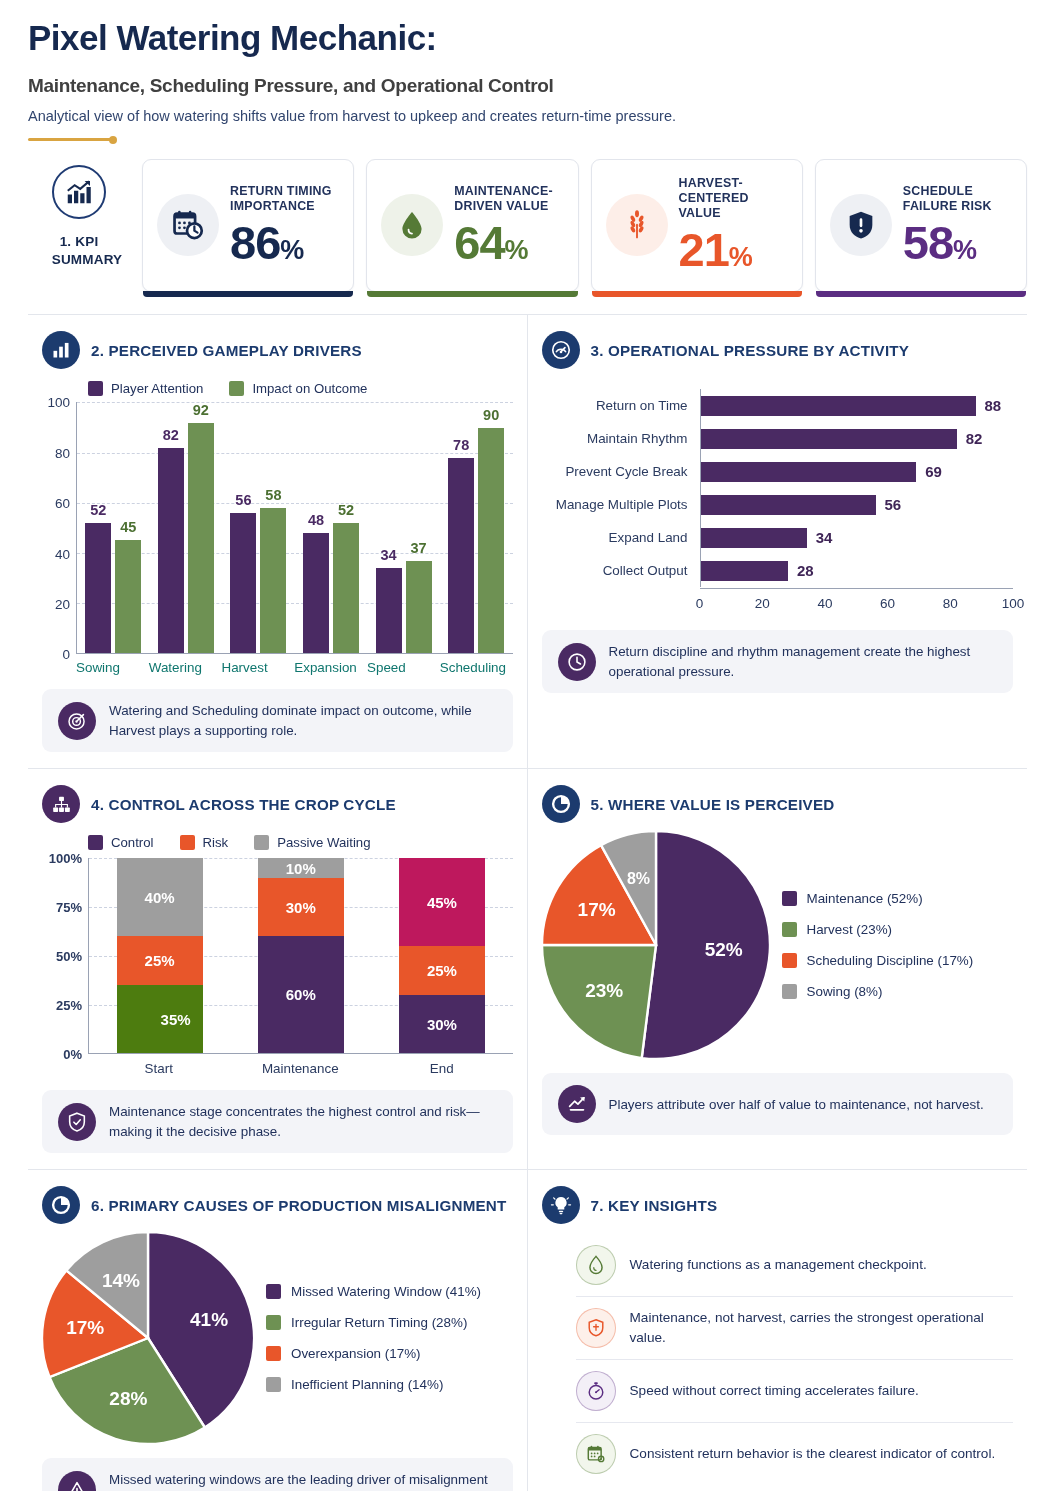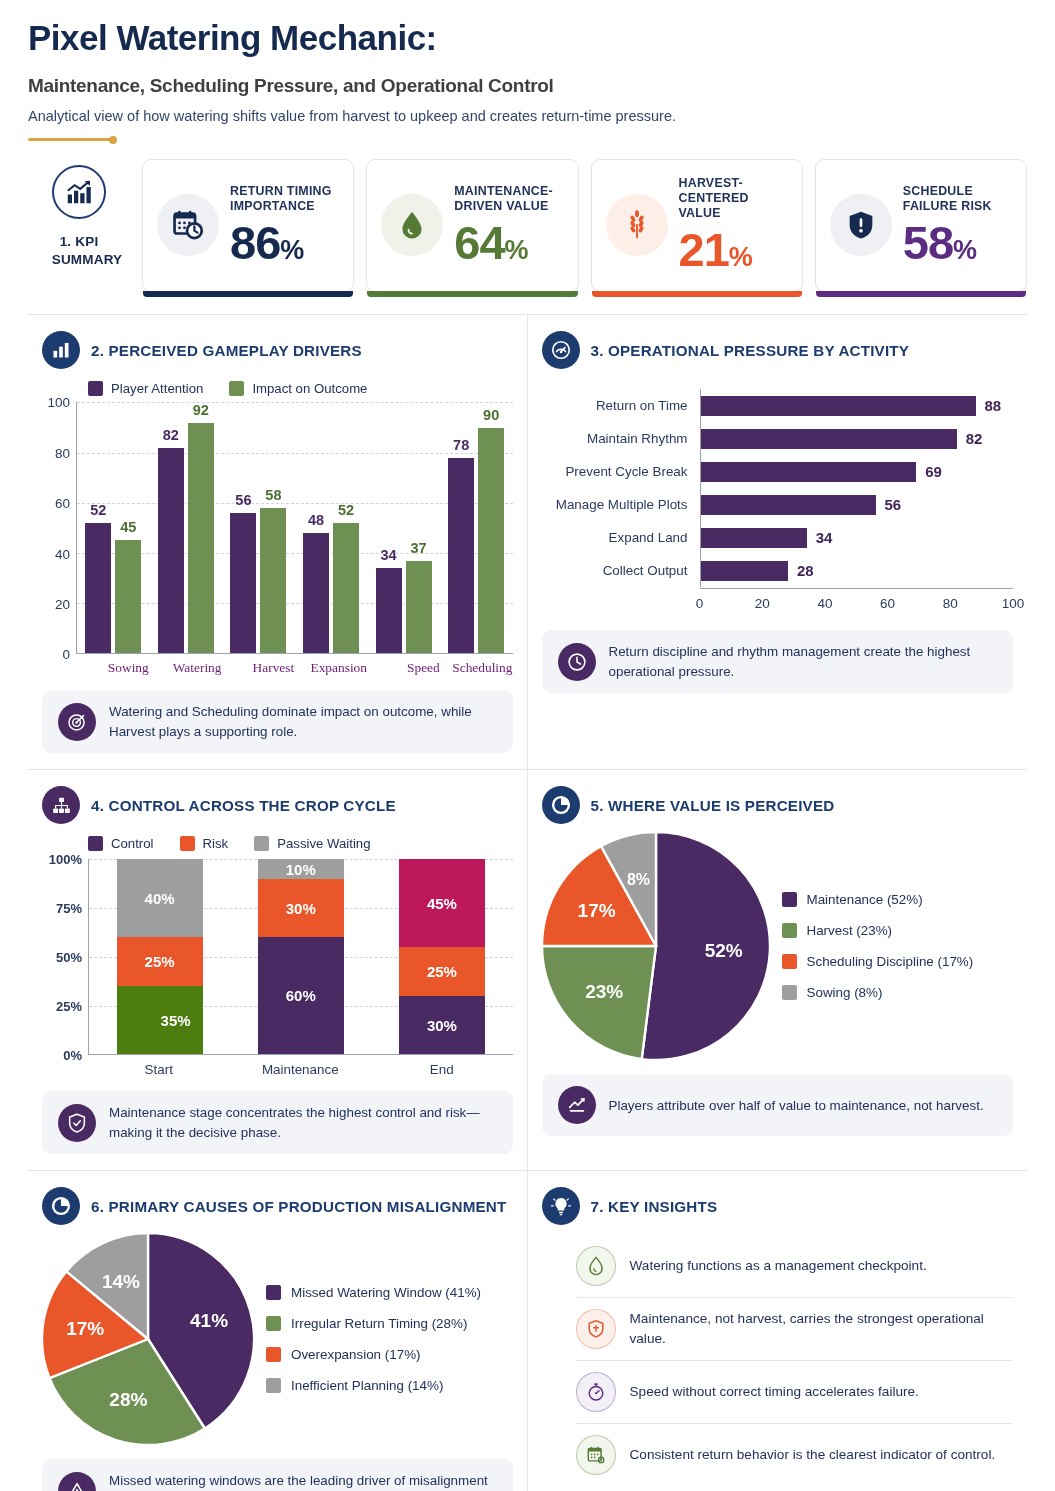--- a/index.html
+++ b/index.html
@@ -104,21 +104,21 @@
   .ggroups { position: absolute; inset: 0; display: flex; }
   .ggroup { flex: 1 1 0; position: relative; display: flex; align-items: flex-end; justify-content: center; gap: 4px; }
   .gbar { width: 26px; position: relative; }
   .gbar .v {
     position: absolute; left: 50%; transform: translateX(-50%);
     top: -21px; font-size: 14.5px; font-weight: 700; white-space: nowrap;
   }
   .gbar.a { background: #4a2a63; } .gbar.a .v { color: #4a2a63; }
   .gbar.b { background: #6e9153; } .gbar.b .v { color: #4c7032; }
   .gxlabels { display: flex; margin-left: 34px; margin-top: 6px; }
-  .gxlabels div { flex: 1 1 0; text-align: right; font-size: 13.4px; color: #701a75; font-family: Liberation Serif, serif; }
+  .gxlabels div { flex: 1 1 0; text-align: left; font-size: 13.4px; color: #0f766e; }
 
   
   .hchart { margin-top: 20px; }
   .hrow { display: flex; align-items: center; height: 33px; }
   .hlabel { width: 158px; flex: 0 0 158px; text-align: right; padding-right: 12px; font-size: 13.4px; color: #2b3b60; }
   .htrack { flex: 1 1 auto; position: relative; height: 33px; display: flex; align-items: center; border-left: 1.4px solid #9aa2b4; }
   .hbar { height: 20px; background: #4a2a63; }
   .hval { font-size: 15px; font-weight: 700; color: #3f2557; margin-left: 9px; }
   .haxis { display: flex; margin-top: 1px; }
   .haxis .sp { width: 158px; flex: 0 0 158px; }

